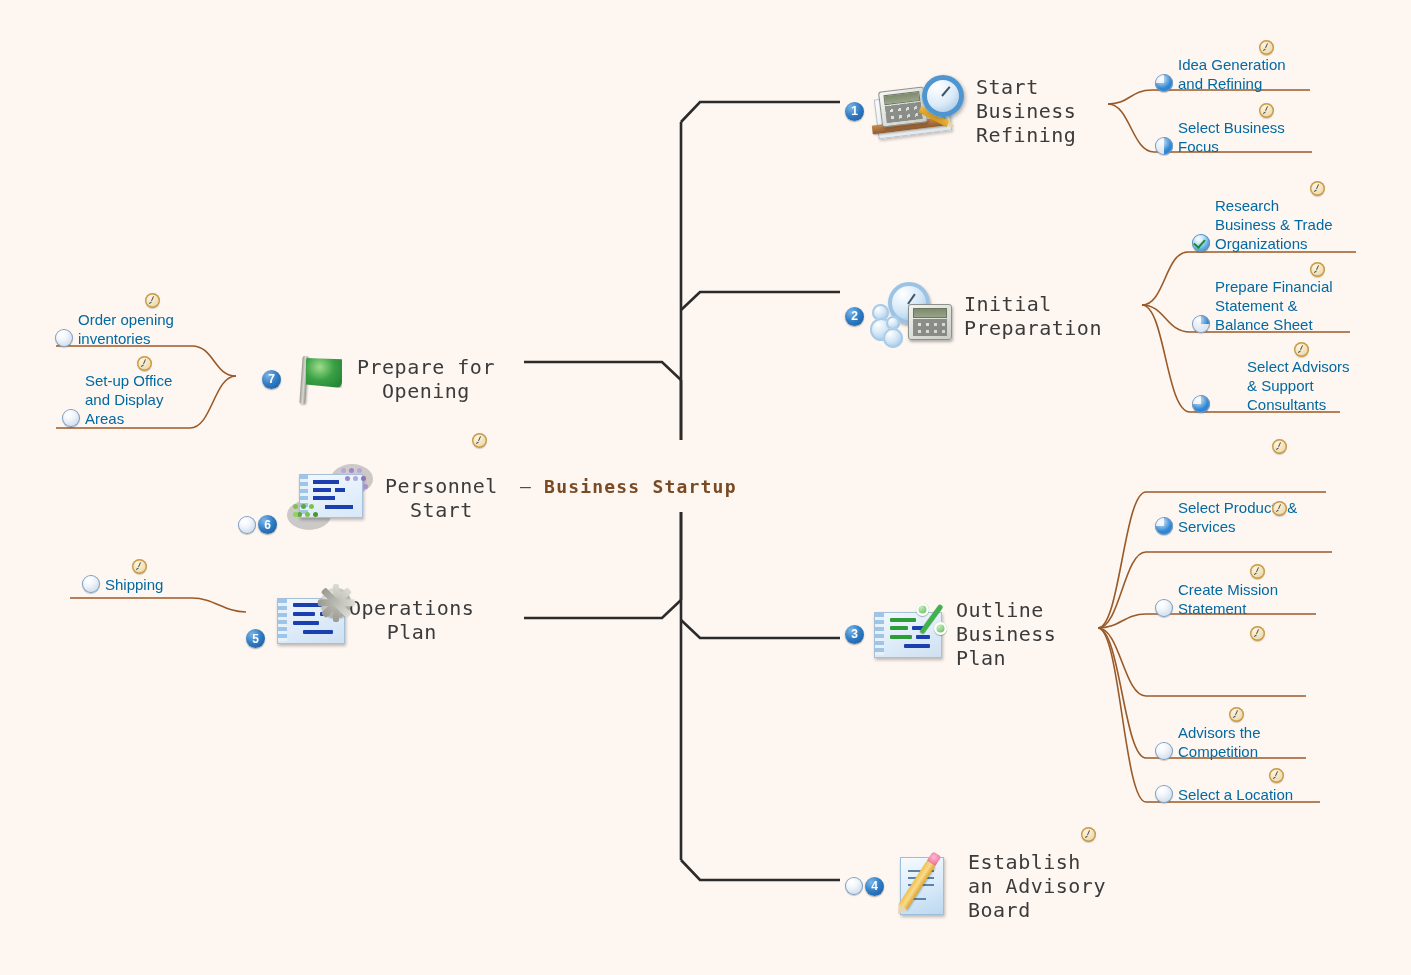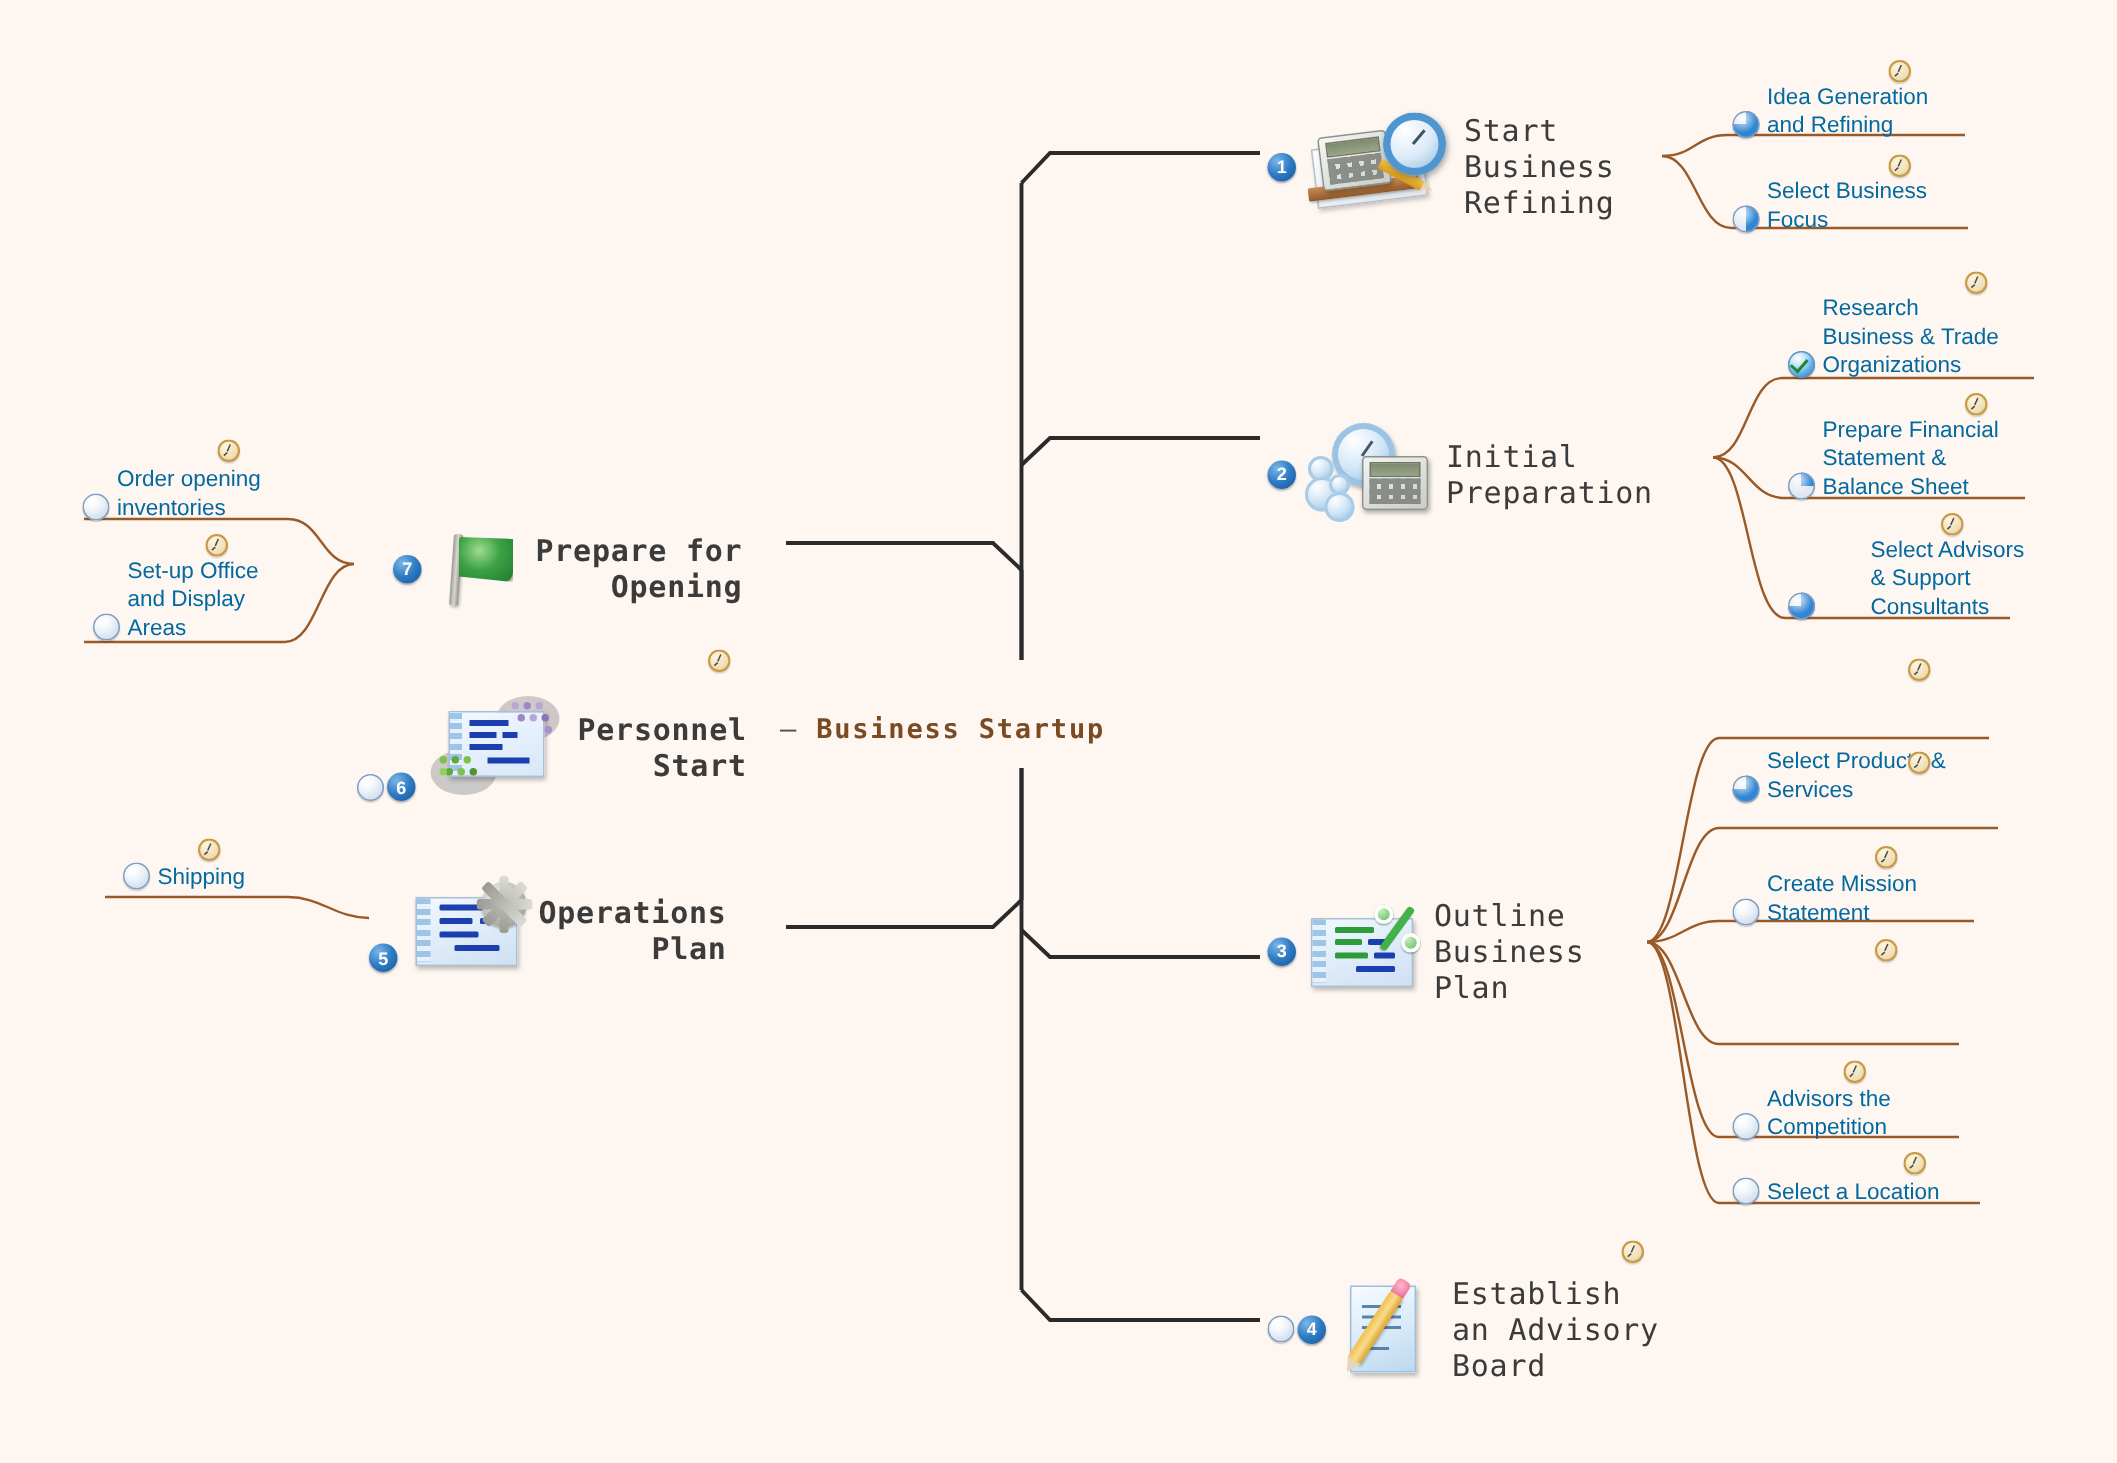--- a/index.html
+++ b/index.html
@@ -44,21 +44,21 @@
   }
   .topic-text {
     font-family: "DejaVu Sans Mono", "Liberation Mono", monospace;
     font-size: 20px;
     line-height: 24px;
     color: #3b3b3b;
     letter-spacing: 0.5px;
     white-space: pre-line;
   }
   .topic.left { flex-direction: row-reverse; }
-  .topic.left .topic-text { text-align: right; font-weight: bold; }
+  .topic.left .topic-text { text-align: center; }
 
   
   .badge {
     width: 19px; height: 19px;
     border-radius: 50%;
     background: radial-gradient(circle at 33% 28%, #7ab6e8 0%, #2f7cc4 48%, #14549b 100%);
     box-shadow: 0 1px 1.5px rgba(0,0,0,.35);
     color: #fff;
     font-family: "Liberation Sans", sans-serif;
     font-size: 12px;
@@ -563,21 +563,21 @@
     <div class="topic-text" style="margin-left:8px;">Establish
 an Advisory
 Board</div>
   </div>
   <div class="clock" style="left:1081px; top:827px;">
       <i></i>
       <i class="m"></i>
     </div>
 
   <div class="topic left" style="left:246px; top:592px;">
-    <div class="topic-text" style="margin-left:10px;">Operations
+    <div class="topic-text" style="">Operations
 Plan</div>
     <div class="icon ic-sheet" style="margin-left:8px;">
       <div class="paper"></div>
         <div class="gut"></div>
       <div class="bar" style="left:20px; top:11px; width:30px;"></div>
       <div class="bar" style="left:20px; top:20px; width:22px;"></div>
       <div class="bar" style="left:47px; top:20px; width:10px;"></div>
       <div class="bar" style="left:20px; top:29px; width:26px;"></div>
       <div class="bar" style="left:30px; top:38px; width:30px;"></div>
       <div class="gear" style="right:-2px; top:-4px; width:30px; height:30px;">

